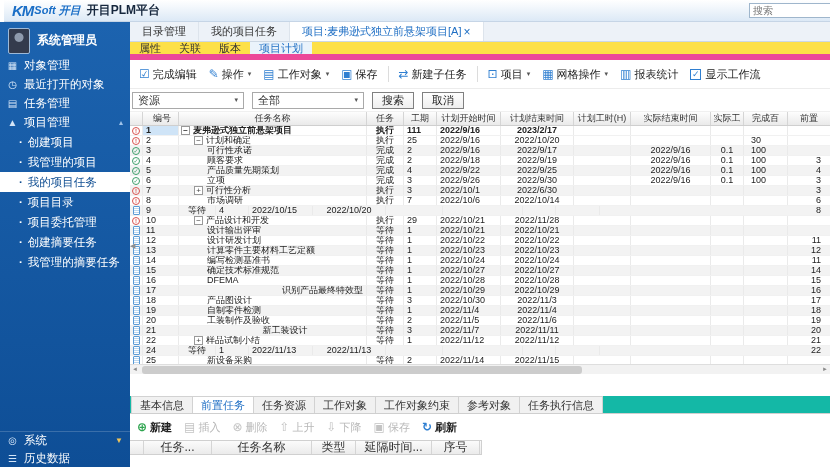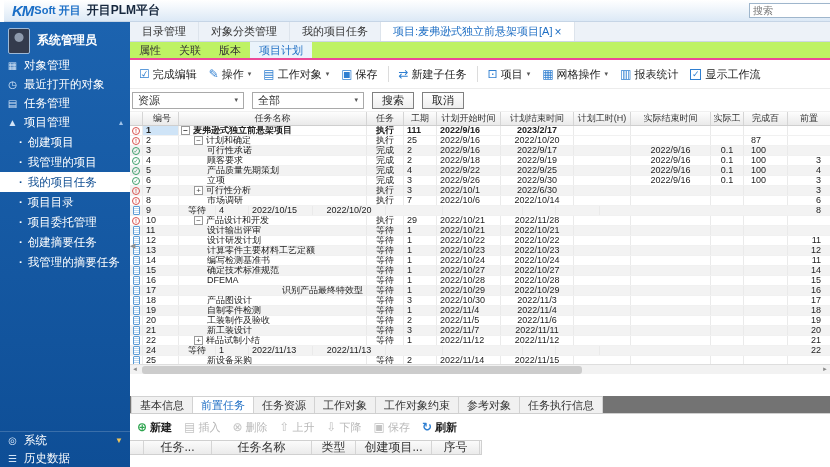--- a/index.html
+++ b/index.html
@@ -1,21 +1,21 @@
 <!DOCTYPE html>
 <html><head>
 <meta charset="utf-8">
 <style>
 *{margin:0;padding:0;box-sizing:border-box;font-family:"Liberation Sans","DejaVu Sans",sans-serif}
 html,body{width:830px;height:467px;overflow:hidden;background:#fff;color:#222;font-size:11px}
 body{position:relative}
 
 .topbar{position:absolute;left:4px;top:0;width:830px;height:22px;background:linear-gradient(#ffffff,#dce9f6);border-bottom:1px solid #c6d5e6;display:flex;align-items:center;padding:0 3px 0 8px}
 .logo-km{font-style:italic;font-weight:bold;font-size:15px;color:#1a6ec6;letter-spacing:-1px}
-.logo-soft{font-weight:bold;font-size:11px;color:#1a6ec6;margin-left:1px}
+.logo-soft{font-style:italic;font-weight:bold;font-size:11px;color:#1a6ec6;margin-left:1px}
 .logo-title{font-weight:bold;font-size:12px;color:#16273d;margin-left:6px}
 .search-box{margin-left:auto;width:82px;height:15px;border:1px solid #9fb6cc;background:#fff;font-size:10px;color:#666;padding:0 3px;outline:none}
 
 .sidebar{position:absolute;left:0;top:22px;width:130px;height:445px;background:linear-gradient(180deg,#1c63af,#0e4e96);color:#fff;display:flex;flex-direction:column;overflow:hidden}
 .user{height:34px;display:flex;align-items:center;gap:7px;padding:3px 8px 0 8px}
 .avatar{width:22px;height:26px;border:1px solid #9db9d8;background:radial-gradient(circle at 50% 35%,#8e9aad 0 4px,#343b4d 5px);border-radius:2px;flex:none}
 .user-name{font-weight:bold;font-size:12px}
 .nav-item{height:19px;display:flex;align-items:center;gap:6px;padding:0 7px;font-size:11.5px;cursor:default}
 .nav-ic{font-size:10px;color:#d4e5f7;width:11px;text-align:center;flex:none}
 .nav-arrow{margin-left:auto;font-size:8px;color:#9fc3ea}
@@ -25,21 +25,21 @@
 .side-spacer{flex:1}
 .foot-item{height:18px;display:flex;align-items:center;gap:6px;padding:0 7px;font-size:11.5px}
 .foot-item:first-of-type{border-top:1px solid rgba(255,255,255,.18)}
 .foot-arrow{margin-left:auto;font-size:8px;color:#eec35a}
 
 .main{position:absolute;left:130px;top:22px;width:700px;height:328px;background:#fff;display:flex;flex-direction:column}
 .tabs1{height:20px;background:#edf2f8;border-bottom:1px solid #ccd7e3;display:flex;flex:none}
 .tab1{display:flex;align-items:center;padding:0 12px;border-right:1px solid #dde4ec;color:#333;white-space:nowrap}
 .tab1.active{background:#fff;color:#1f6fc4}
 .tab1 .close{color:#1f6fc4;margin-left:2px;font-size:12px}
-.tabs2{height:18px;background:#bef264;border-bottom:2px solid #ec4899;display:flex;flex:none}
+.tabs2{height:18px;background:#fde047;border-bottom:6px solid #ec4899;display:flex;flex:none}
 .tab2{display:flex;align-items:center;padding:0 9px;color:#333;white-space:nowrap}
 .tab2.active{color:#1f6fc4;background:#eaf3fb}
 .toolbar{height:29px;display:flex;align-items:center;gap:2px;padding:0 4px;border-bottom:1px solid #ececec;flex:none}
 .tbtn{display:flex;align-items:center;gap:3px;height:22px;padding:0 5px;white-space:nowrap;cursor:default}
 .tbtn .ic{color:#2f7fd1;font-size:12px;line-height:12px}
 .dd{font-size:7px;color:#555;margin-left:1px}
 .sep{width:1px;height:16px;background:#dcdcdc;margin:0 3px;flex:none}
 .chk{width:11px;height:11px;border:1px solid #2f7fd1;background:#fff;color:#2f7fd1;font-size:9px;line-height:9px;text-align:center;flex:none}
 .chk-wrap{display:flex;align-items:center;gap:4px;padding:0 5px}
 .filterbar{height:23px;display:flex;align-items:center;gap:8px;padding:0 2px;border-bottom:1px solid #f0f0f0;flex:none}
@@ -66,21 +66,21 @@
 .ie{border:1px solid #d9534f;color:#d9534f}
 .id{border:1px solid #3d9e6a;color:#3d9e6a}
 .iw{width:7px;height:9px;border:1px solid #5b9bd5;border-radius:1px;background:repeating-linear-gradient(180deg,#fff 0 1px,#bcd8f0 1px 2px);flex:none}
 .box{width:9px;height:9px;border:1px solid #999;background:#fff;color:#444;font-size:8px;line-height:7px;display:flex;align-items:center;justify-content:center;margin-right:3px;flex:none}
 .hscroll{height:10px;background:#f2f2f2;border-top:1px solid #dedede;position:relative;flex:none}
 .sarrow{position:absolute;top:0;width:10px;height:9px;color:#8a8a8a;font-size:6px;line-height:9px;text-align:center}
 .sthumb{position:absolute;left:12px;top:1px;width:440px;height:8px;background:#ccc;border-radius:3px}
 .gap{height:22px;flex:none;background:#fff}
 .collapse-handle{position:absolute;left:0;top:216px;width:7px;height:16px;color:#8f8f8f;font-size:7px;line-height:16px;z-index:5}
 
-.btabs{height:18px;background:#737373;border-bottom:1px solid #cfcfcf;display:flex;flex:none;padding-left:1px}
+.btabs{height:18px;background:#14b8a6;border-bottom:1px solid #cfcfcf;display:flex;flex:none;padding-left:1px}
 .btab{display:flex;align-items:center;padding:0 8px;border:1px solid #d2d2d2;border-bottom:none;background:#f1f1f1;color:#333;margin-right:-1px;white-space:nowrap}
 .btab.active{background:#fff;color:#1f6fc4}
 .btoolbar{height:26px;display:flex;align-items:center;gap:12px;padding:0 7px;flex:none}
 .bbtn{display:flex;align-items:center;gap:3px;white-space:nowrap}
 .bbtn .ic{font-size:12px;line-height:12px}
 .bbtn.add .ic{color:#2ea44f}.bbtn.add{color:#222;font-weight:bold}
 .bbtn.refresh .ic{color:#2f7fd1}.bbtn.refresh{color:#222;font-weight:bold}
 .bbtn.disabled{color:#b8b8b8}.bbtn.disabled .ic{color:#c3c3c3}
 .bhead{height:15px;width:352px;display:flex;background:linear-gradient(#fbfbfb,#ebebeb);border:1px solid #d0d0d0;border-left:none;font-size:12px;color:#333;flex:none}
 .bhc{border-right:1px solid #d5d5d5;display:flex;align-items:center;justify-content:center;overflow:hidden;white-space:nowrap}
@@ -161,23 +161,20 @@
         <span class="nav-ic">☰</span>
         <span>历史数据</span>
       </div>
     </div>
 </div>
 
 <div class="main">
   <div class="tabs1" id="tabs1">
       <div class="tab1">
         <span>目录管理</span>
-      </div>
-      <div class="tab1">
-        <span>对象分类管理</span>
       </div>
       <div class="tab1">
         <span>我的项目任务</span>
       </div>
       <div class="tab1 active">
         <span>项目:麦弗逊式独立前悬架项目[A]</span>
         <span class="close">×</span>
       </div>
     </div>
   <div class="tabs2" id="tabs2">
@@ -293,21 +290,21 @@
           <span class="box">−</span>
           <span>计划和确定</span>
         </div>
         <div class="bc c3 ctr">执行</div>
         <div class="bc c4">25</div>
         <div class="bc c5">2022/9/16</div>
         <div class="bc c6 ctr">2022/10/20</div>
         <div class="bc c7"></div>
         <div class="bc c8 ctr"></div>
         <div class="bc c9 ctr"></div>
-        <div class="bc c10 pl6">87</div>
+        <div class="bc c10 pl6">30</div>
         <div class="bc c11 rt"></div>
       </div>
       <div class="row alt">
         <div class="bc c0">
           <span class="id">✓</span>
         </div>
         <div class="bc c1">3</div>
         <div class="bc c2" style="padding-left: 28px;">
           <span>可行性承诺</span>
         </div>
@@ -624,21 +621,21 @@
         <div class="bc c8 ctr"></div>
         <div class="bc c9 ctr"></div>
         <div class="bc c10 pl6"></div>
         <div class="bc c11 rt">19</div>
       </div>
       <div class="row alt">
         <div class="bc c0">
           <span class="iw"></span>
         </div>
         <div class="bc c1">21</div>
-        <div class="bc c2" style="padding-left: 28px;">
+        <div class="bc c2" style="padding-left: 28px; justify-content: center;">
           <span>新工装设计</span>
         </div>
         <div class="bc c3 ctr">等待</div>
         <div class="bc c4">3</div>
         <div class="bc c5">2022/11/7</div>
         <div class="bc c6 ctr">2022/11/11</div>
         <div class="bc c7"></div>
         <div class="bc c8 ctr"></div>
         <div class="bc c9 ctr"></div>
         <div class="bc c10 pl6"></div>
@@ -754,17 +751,17 @@
       <div class="bbtn refresh">
         <span class="ic">↻</span>
         <span>刷新</span>
       </div>
     </div>
   <div class="bhead" id="bhead">
       <div class="bhc b0"></div>
       <div class="bhc b1">任务...</div>
       <div class="bhc b2">任务名称</div>
       <div class="bhc b3">类型</div>
-      <div class="bhc b4">创建项目...</div>
+      <div class="bhc b4">延隔时间...</div>
       <div class="bhc b5">序号</div>
     </div>
   <div class="collapse-handle">◀</div>
 </div>
 
 </body></html>

